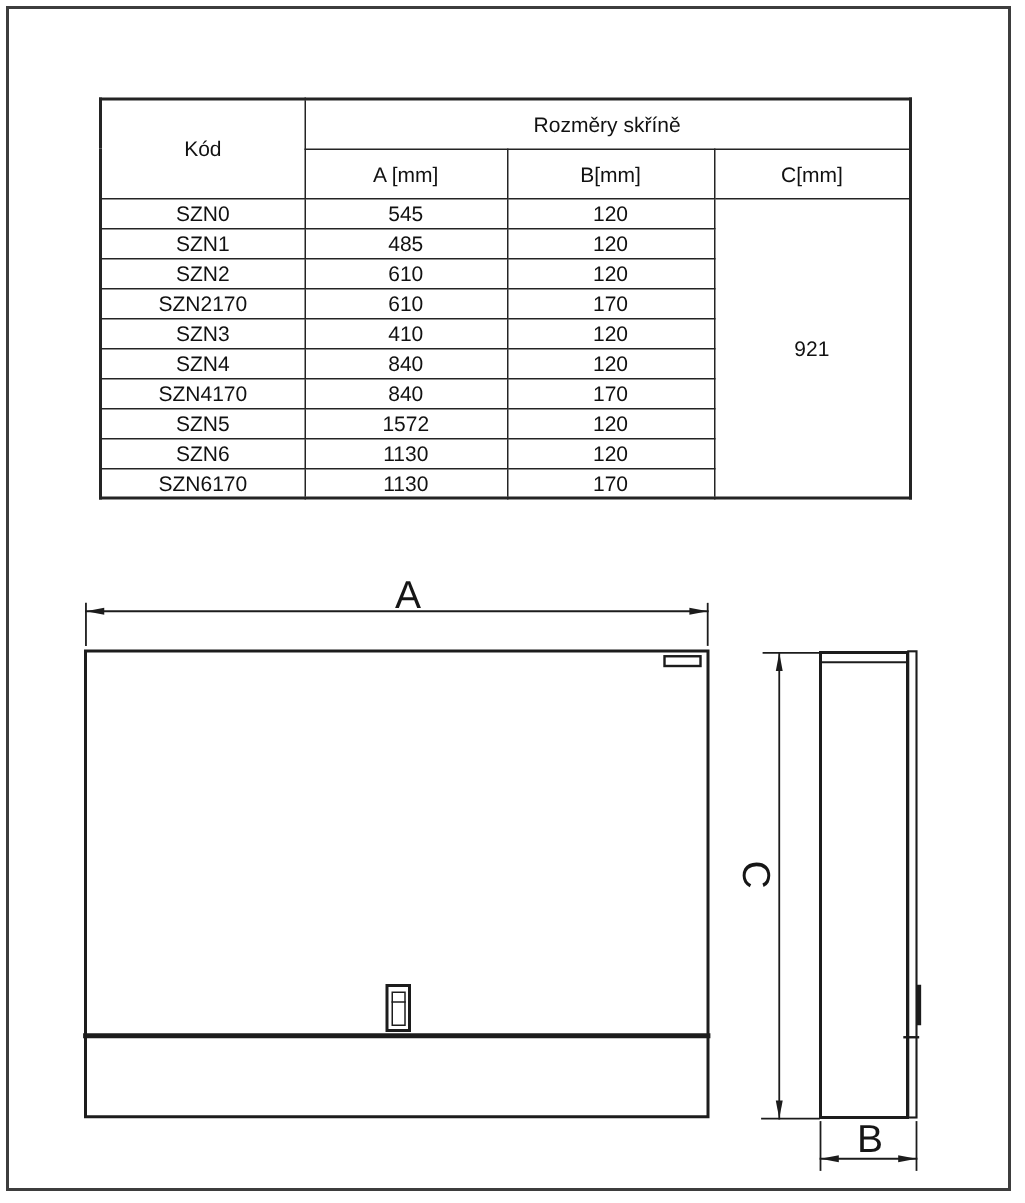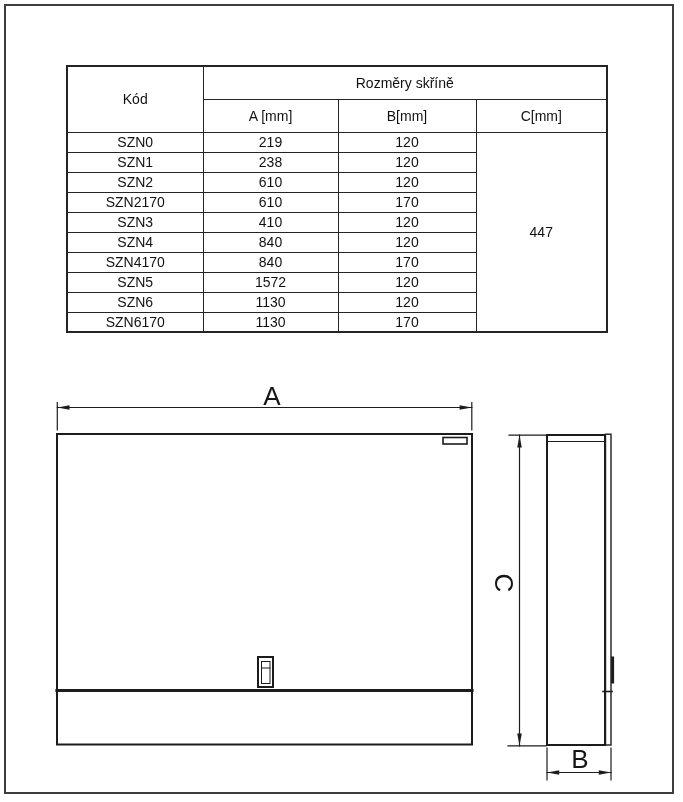--- a/index.html
+++ b/index.html
@@ -89,27 +89,27 @@
         <td rowspan="2">Kód</td>
         <td colspan="3">Rozměry skříně</td>
       </tr>
       <tr class="hrow2">
         <td>A [mm]</td>
         <td>B[mm]</td>
         <td>C[mm]</td>
       </tr>
       <tr class="drow">
         <td>SZN0</td>
-        <td>219</td>
-        <td>120</td>
-        <td rowspan="10">447</td>
+        <td>545</td>
+        <td>120</td>
+        <td rowspan="10">921</td>
       </tr>
       <tr class="drow">
         <td>SZN1</td>
-        <td>238</td>
+        <td>485</td>
         <td>120</td>
       </tr>
       <tr class="drow">
         <td>SZN2</td>
         <td>610</td>
         <td>120</td>
       </tr>
       <tr class="drow">
         <td>SZN2170</td>
         <td>610</td>

